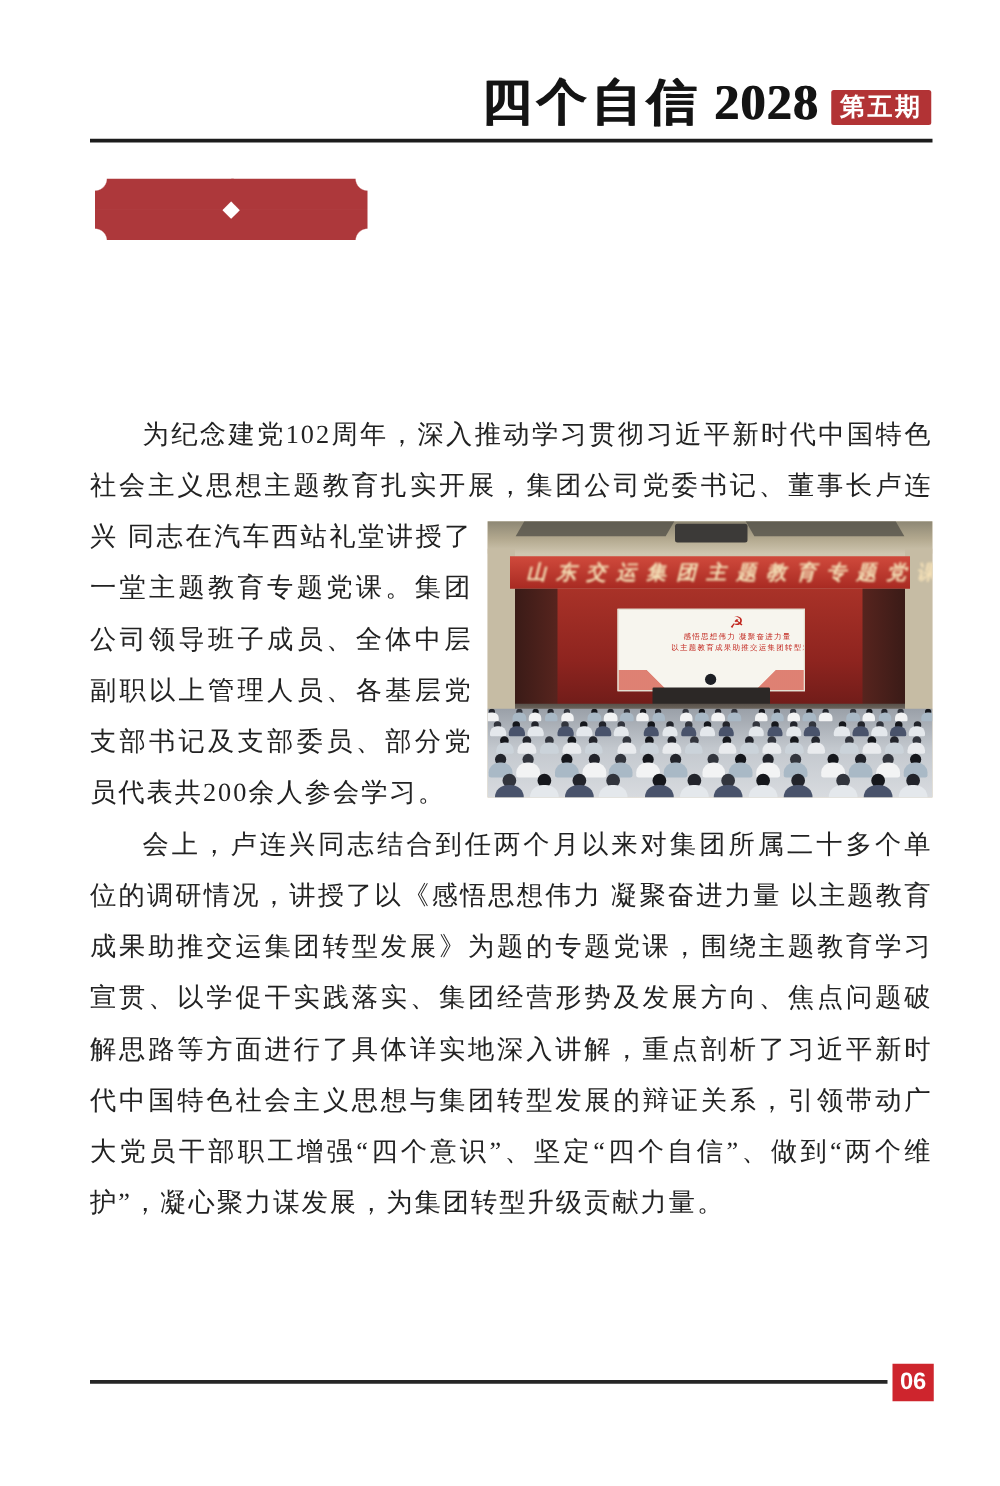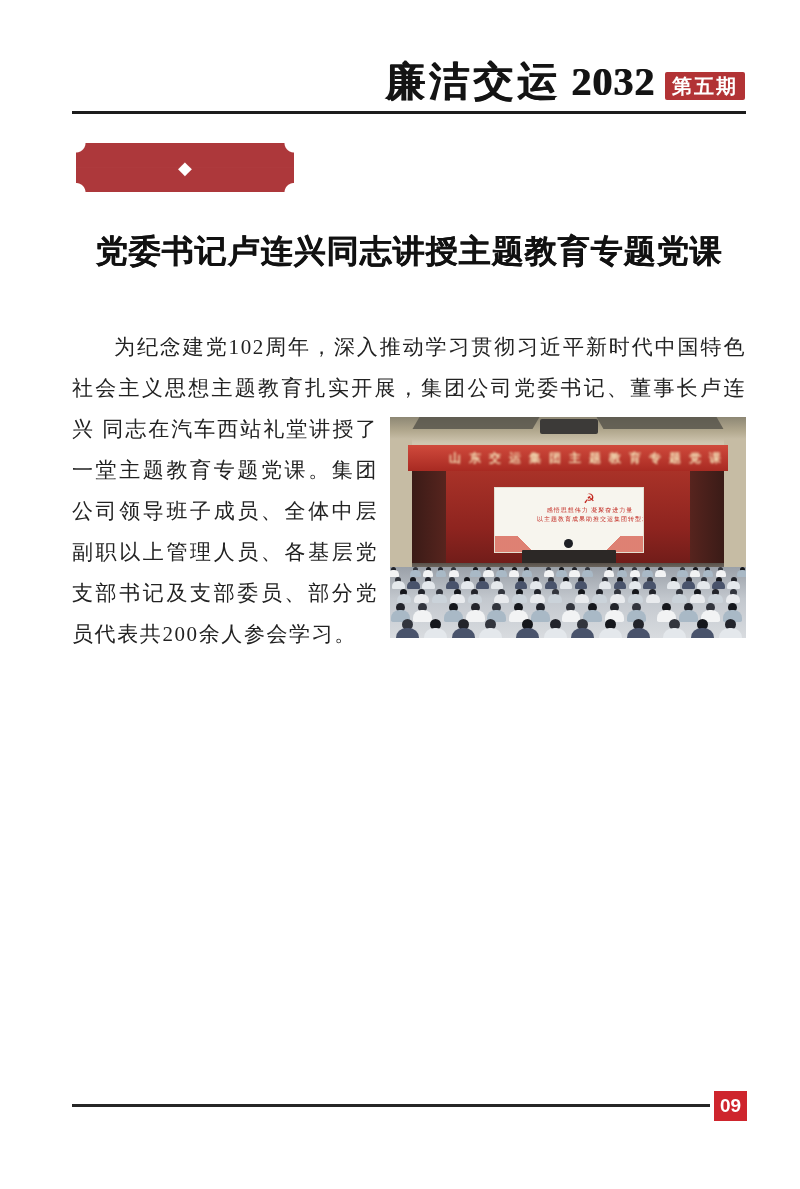--- a/index.html
+++ b/index.html
@@ -82,22 +82,22 @@
   .ph-projector { position:absolute; left:150px; top:2px; width:58px; height:15px;
     background:#3c3a38; border-radius:2px; }
   .ph-wall-l { position:absolute; left:0; top:22px; width:22px; height:130px; background:#c6bca4; }
   .ph-wall-r { position:absolute; right:0; top:22px; width:22px; height:130px; background:#c6bca4; }
   .ph-banner {
     position:absolute; left:18px; top:28px; width:320px; height:26px;
     background:linear-gradient(180deg,#d04a3c,#a82a22);
     display:flex; align-items:center; justify-content:center;
   }
   .ph-banner span {
-    color:#f3dfb6; font-size:12px; letter-spacing:8px; white-space:nowrap;
-    filter:blur(0.8px); font-weight:700;
+    color:#f3dfb6; font-size:16px; letter-spacing:8px; white-space:nowrap;
+    filter:blur(0.8px); font-weight:700;font-style:italic;
   }
   .ph-stage {
     position:absolute; left:22px; top:54px; width:312px; height:96px;
     background:linear-gradient(180deg,#a93228 0%, #8e241f 60%, #6e1c19 100%);
   }
   .ph-curtain-l { position:absolute; left:22px; top:54px; width:34px; height:96px;
     background:linear-gradient(90deg,#3a1b17,#57241e); }
   .ph-curtain-r { position:absolute; right:22px; top:54px; width:34px; height:96px;
     background:linear-gradient(270deg,#3a1b17,#57241e); }
   .ph-screen {
@@ -136,31 +136,30 @@
     display:flex; align-items:center; justify-content:center;
     font-family:"Liberation Sans","DejaVu Sans",sans-serif;
   }
 </style>
 </head>
 <body>
 
 <div class="page">
 
   <div class="masthead">
-    <span class="brand">廉洁交运</span>
-    <span class="brand-year">2032</span>
+    <span class="brand">四个自信</span>
+    <span class="brand-year">2028</span>
     <span class="issue-badge">第五期</span>
   </div>
   <div class="head-rule"></div>
 
   <div class="section-badge">
     <span class="diamond">◆</span>
   </div>
 
-  <h1 class="article-title">党委书记卢连兴同志讲授主题教育专题党课</h1>
 
   <div class="article-body">
     <p>
       <span>为纪念建党102周年，深入推动学习贯彻习近平新时代中国特色社会主义思想主题教育扎实开展，集团公司党委书记、董事长卢连兴</span>
       
       <span class="photo">
         <span class="ph-ceiling"></span>
         <span class="ph-ceiling-panel-l"></span>
         <span class="ph-ceiling-panel-r"></span>
         <span class="ph-projector"></span>
@@ -540,18 +539,19 @@
               <span class="pbody" style="display: block; width: 23.1px; height: 14.85px; background: rgb(73, 83, 107);"></span>
             </span>
             <span class="person" style="left: 328.617px; top: 52px; width: 23.1px;">
               <span class="phead" style="display: block; height: 11px; width: 11px; background: rgb(34, 36, 43);"></span>
               <span class="pbody" style="display: block; width: 23.1px; height: 14.85px; background: rgb(228, 232, 236);"></span>
             </span>
           </span>
       </span>
       <span>同志在汽车西站礼堂讲授了一堂主题教育专题党课。集团公司领导班子成员、全体中层副职以上管理人员、各基层党支部书记及支部委员、部分党员代表共200余人参会学习。</span>
     </p>
+    <p>会上，卢连兴同志结合到任两个月以来对集团所属二十多个单位的调研情况，讲授了以《感悟思想伟力 凝聚奋进力量 以主题教育成果助推交运集团转型发展》为题的专题党课，围绕主题教育学习宣贯、以学促干实践落实、集团经营形势及发展方向、焦点问题破解思路等方面进行了具体详实地深入讲解，重点剖析了习近平新时代中国特色社会主义思想与集团转型发展的辩证关系，引领带动广大党员干部职工增强“四个意识”、坚定“四个自信”、做到“两个维护”，凝心聚力谋发展，为集团转型升级贡献力量。</p>
   </div>
 
   <div class="foot-rule"></div>
-  <div class="page-number">09</div>
+  <div class="page-number">06</div>
 
 </div>
 
 </body></html>

